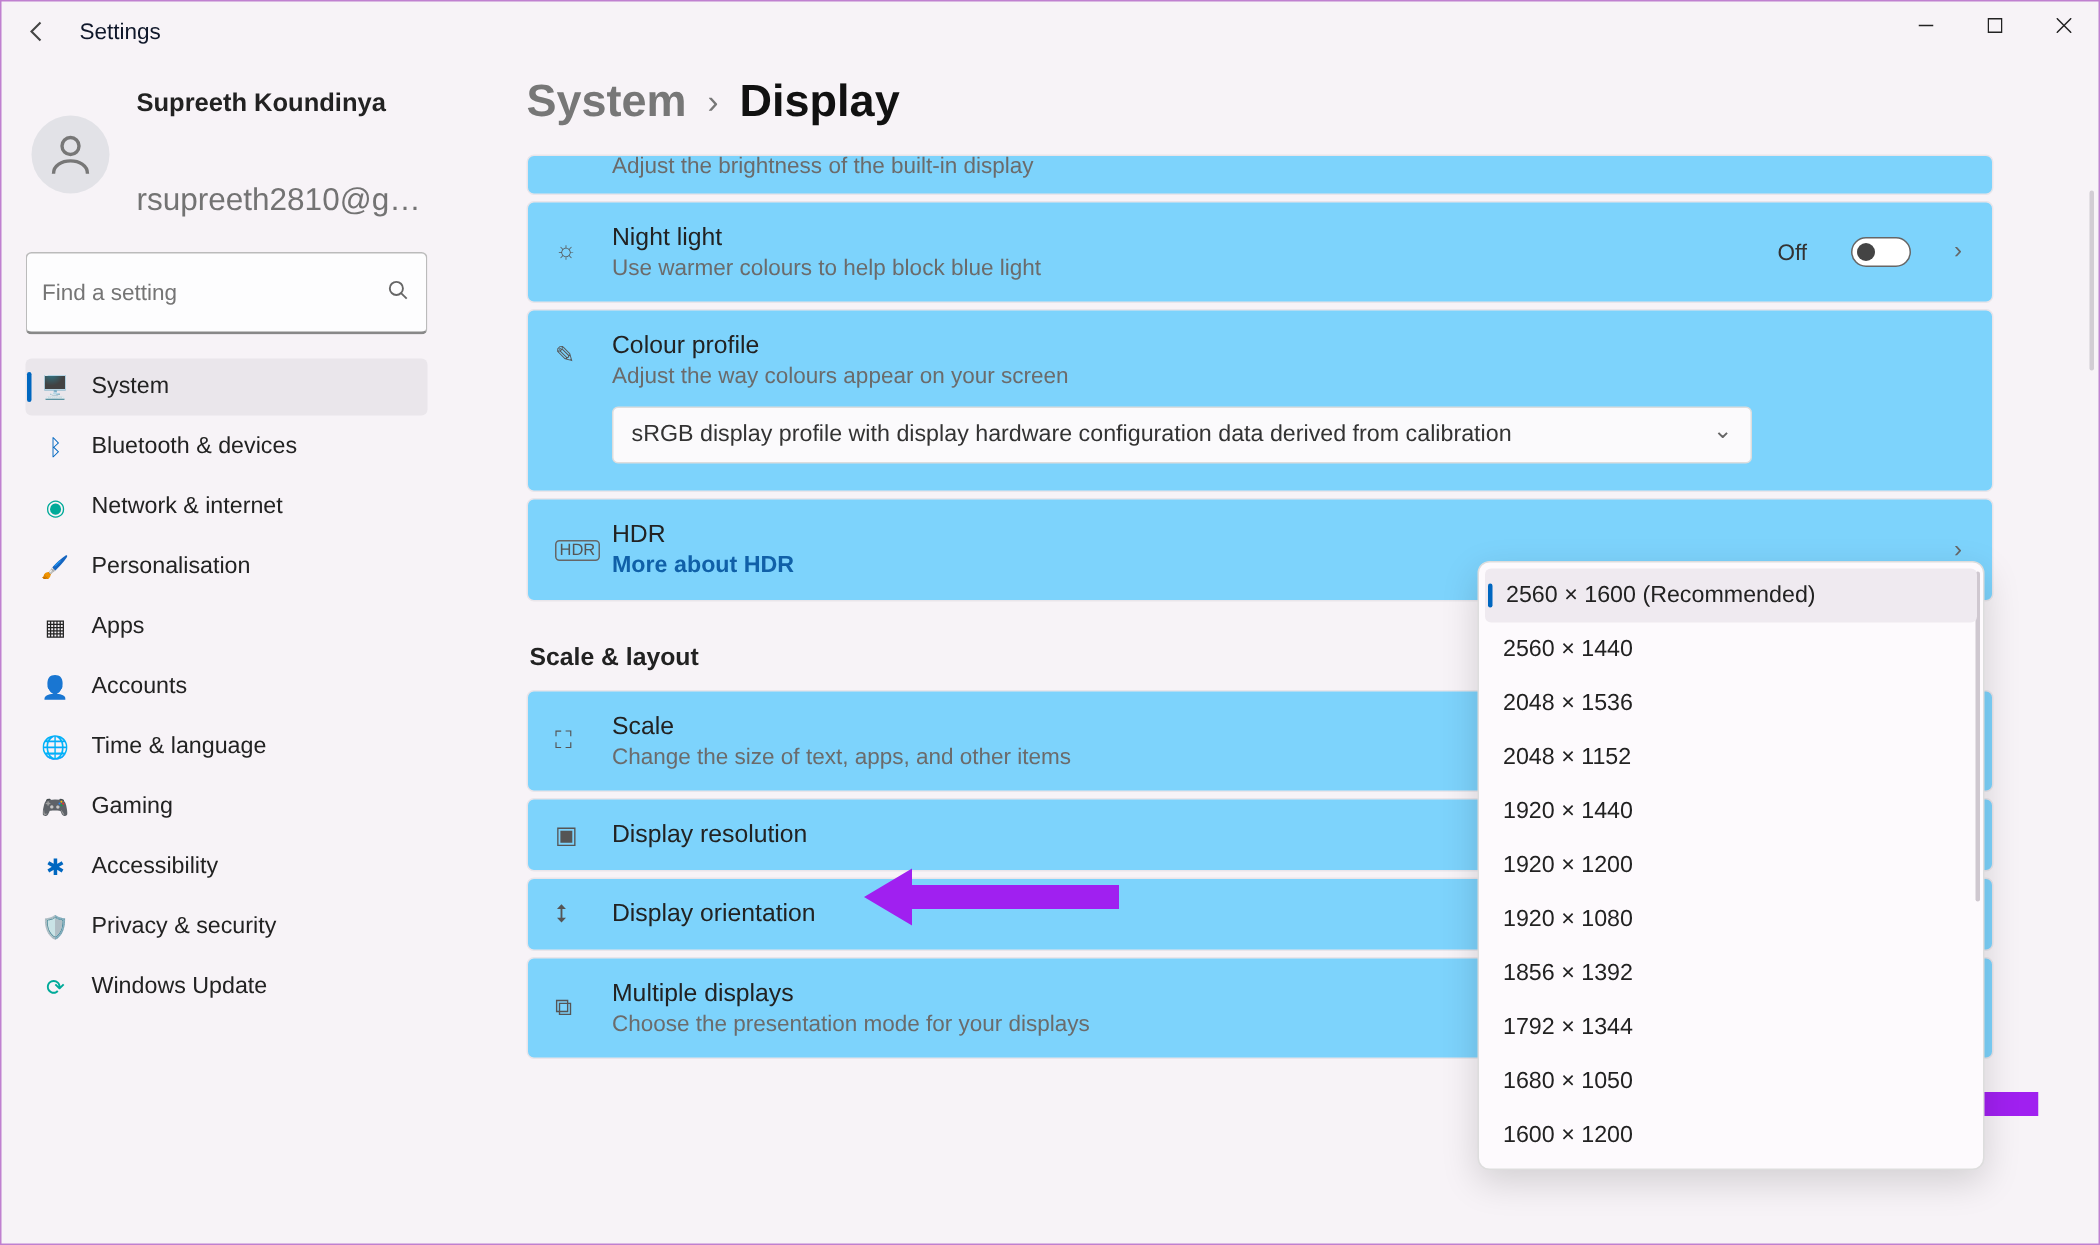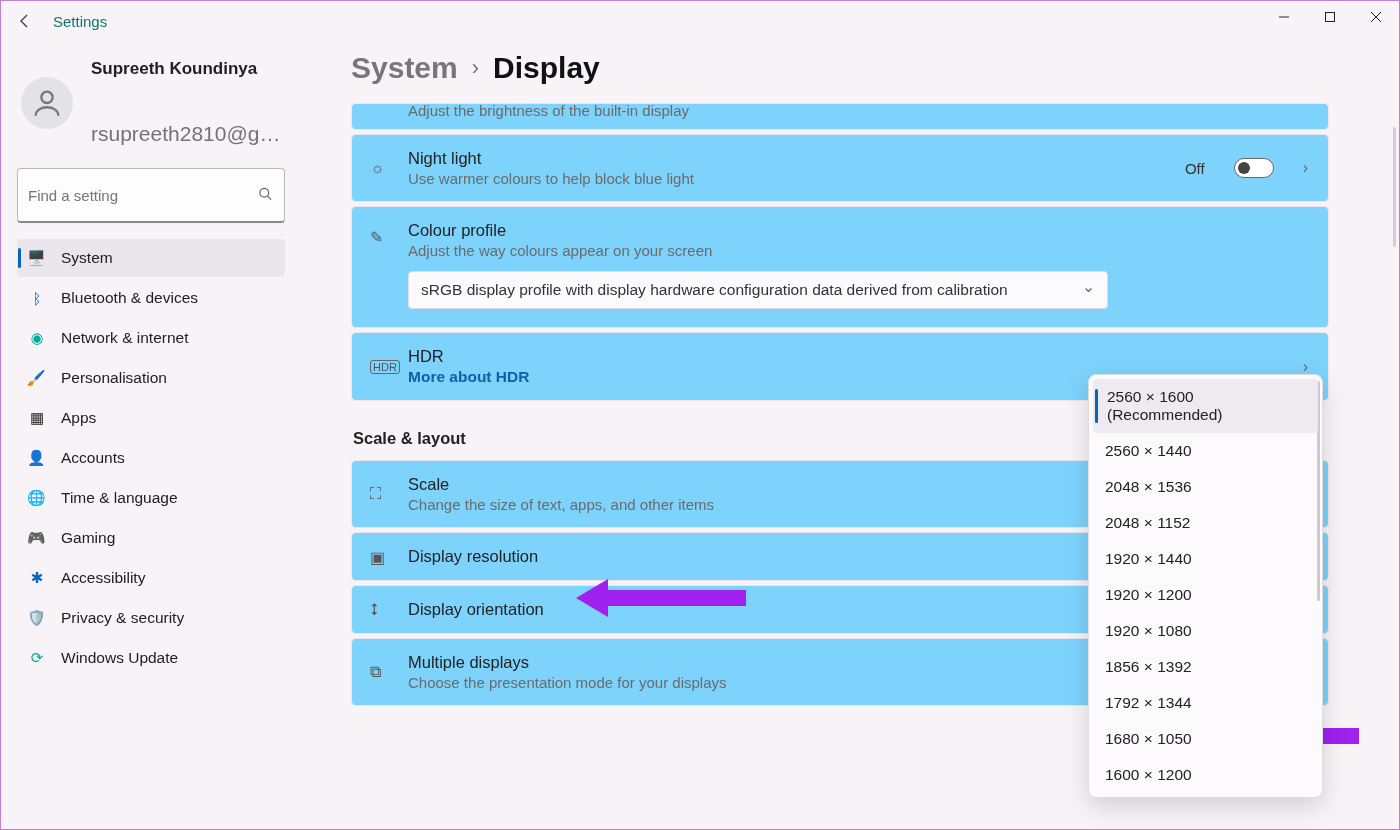--- a/index.html
+++ b/index.html
@@ -1,19 +1,19 @@
 <!DOCTYPE html>
 <html><head>
 <meta charset="utf-8">
 <style>
 * { margin: 0; padding: 0; box-sizing: border-box; font-family: "Segoe UI", -apple-system, sans-serif; }
 body { width: 1400px; height: 830px; background: #f7f3f7; position: relative; overflow: hidden; border: 1px solid #c080d0; }
 .titlebar { height: 40px; display: flex; align-items: center; padding: 0 12px; }
 .back-btn { width: 24px; height: 24px; display: flex; align-items: center; justify-content: center; margin-right: 16px; color: #444; cursor: pointer; }
-.app-title { font-size: 15px; color: #0f766e; }
+.app-title { font-size: 15px; color: #0f172a; }
 .win-controls { position: absolute; top: 0; right: 0; display: flex; }
 .win-btn { width: 46px; height: 32px; display: flex; align-items: center; justify-content: center; color: #222; cursor: pointer; }
 .main { display: flex; height: calc(100% - 40px); }
 .sidebar { width: 300px; padding: 10px 16px 0 16px; }
 .profile { display: flex; align-items: center; gap: 14px; padding: 8px 4px 18px 4px; justify-content: space-between; }
 .avatar { width: 52px; height: 52px; border-radius: 50%; background: #e2e2e7; display:flex; align-items:center; justify-content:center; color:#777; }
 .profile-name { font-size: 17px; font-weight: 600; color: #222; }
 .profile-email { font-size: 21px; color: #737373; white-space: nowrap; overflow: hidden; text-overflow: ellipsis; max-width: 190px; margin-top: 43px; }
 .search-wrap { position: relative; margin: 4px 0 16px 0; }
 .search-input { width: 100%; height: 55px; border: 1px solid #bbb; border-bottom: 2px solid #888; border-radius: 4px; padding: 0 36px 0 10px; font-size: 15px; background: #fdfdfe; }
@@ -32,24 +32,24 @@
 .card-ico { position:absolute; left:18px; top:50%; transform:translateY(-50%); color:#555; }
 .card-text { flex:1; }
 .card-title { font-size: 16.5px; color: #222; }
 .card-sub { font-size: 15px; color: #6b6b6b; margin-top: 2px; }
 .card-link { font-size: 15.5px; color: #1060a8; font-weight:600; margin-top:2px; }
 .card-right { display:flex; align-items:center; gap:29px; }
 .chev { color:#666; }
 .toggle { width: 40px; height: 20px; border-radius: 10px; border: 1px solid #666; position: relative; background: #fff;}
 .toggle::after { content:""; position:absolute; left:3px; top:3px; width:12px; height:12px; border-radius:50%; background:#444; }
 .off-label { font-size:15px; color:#333; }
-.select { margin-top:12px; width: 700px; border:1px solid #ddd; border-radius:4px; padding: 9px 46px 9px 12px; font-size:15.5px; color:#333; background:#fbfafc; position:relative; }
+.select { margin-top:12px; width: 760px; border:1px solid #ddd; border-radius:4px; padding: 9px 46px 9px 12px; font-size:15.5px; color:#333; background:#fbfafc; position:relative; }
 .select::after { content:"⌄"; position:absolute; right:12px; top:6px; color:#666; }
 .section-hdr { font-size: 16.5px; font-weight:600; color:#222; margin: 28px 0 12px 2px; }
-.dropdown { position:absolute; top: 333px; right: 76px; width: 235px; background:#fdfafd; border:1px solid #ddd; border-radius:8px; box-shadow: 0 8px 24px rgba(0,0,0,.15); padding: 4px; z-index:10; }
+.dropdown { position:absolute; top: 333px; right: 76px; width: 338px; background:#fdfafd; border:1px solid #ddd; border-radius:8px; box-shadow: 0 8px 24px rgba(0,0,0,.15); padding: 4px; z-index:10; }
 .dd-item { padding: 9px 12px; font-size:15.5px; color:#222; border-radius:4px; cursor:pointer; position:relative; }
 .dd-item.sel { background:#efeaf0; }
 .dd-item.sel::before { content:""; position:absolute; left:2px; top:10px; bottom:10px; width:3px; background:#0067c0; border-radius:2px; }
 .dd-item.sel { padding-left: 14px; }
 .dd-scroll { position:absolute; right:2px; top:6px; width:3px; height:220px; background:#cfc8d0; border-radius:2px; }
 .arrow { position:absolute; pointer-events:none; }
 .arrow svg { display:block; }
 .scrollbar-main { position:absolute; right:3px; top:86px; width:3px; height:120px; background:#d2cdd4; border-radius:2px; }
 </style>
 </head>

